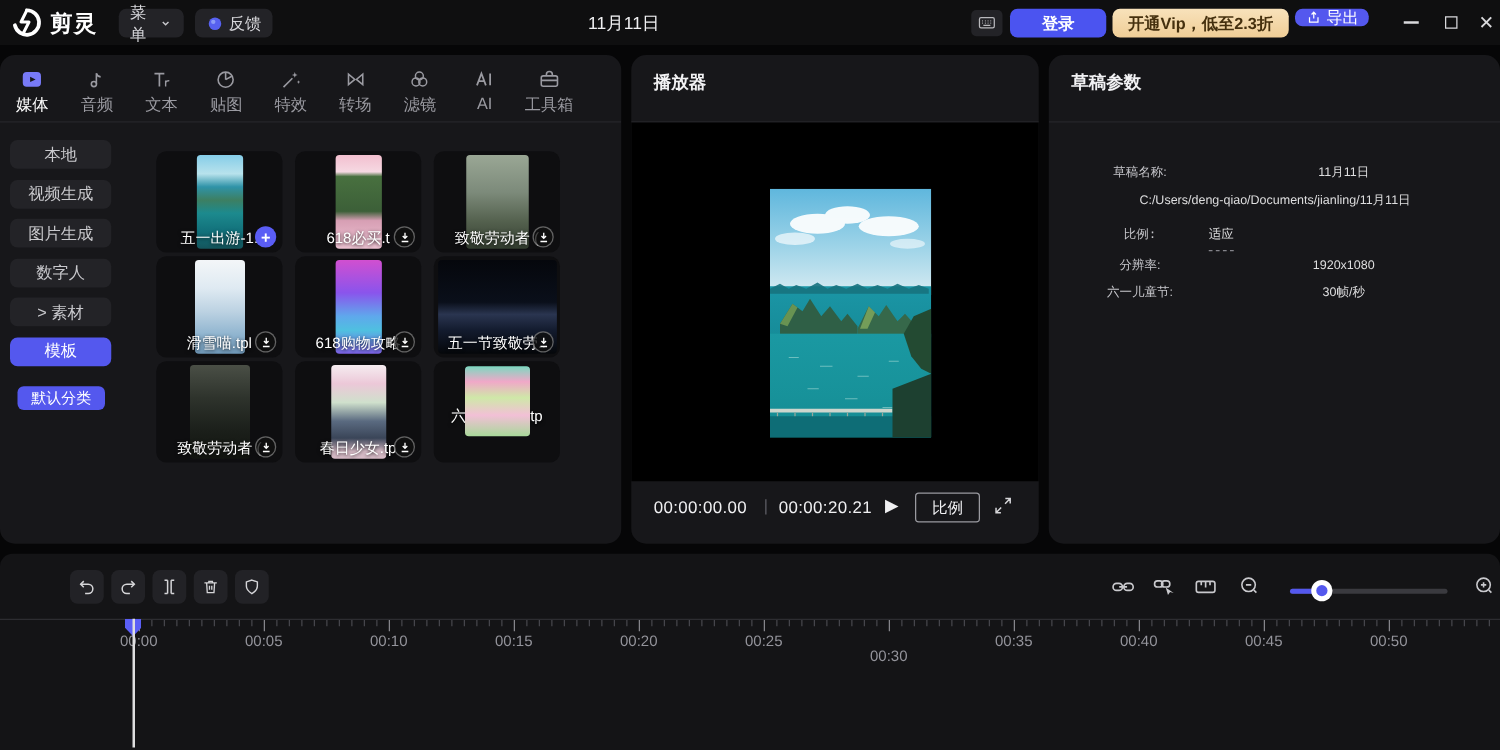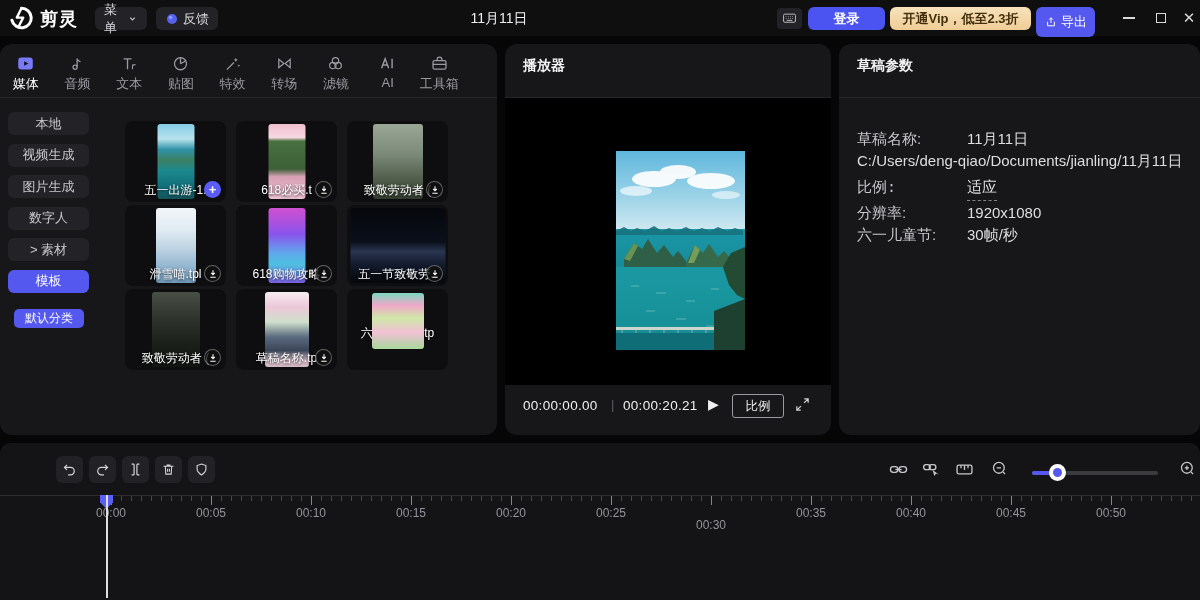--- a/index.html
+++ b/index.html
@@ -16,21 +16,21 @@
     display:flex;align-items:center;justify-content:center;gap:4px;font-size:13px;color:#d6d6da;padding:0 9px;}
   #menu-btn{left:95px;width:52px;}
   #feedback-btn{left:156px;width:62px;}
   #doc-title{position:absolute;left:449px;top:10px;width:100px;text-align:center;font-size:14px;color:#f0f0f2;}
   #kb-btn{position:absolute;left:777px;top:8px;width:25px;height:21px;background:#232327;border-radius:4px;
     display:flex;align-items:center;justify-content:center;}
   #login-btn{position:absolute;left:808px;top:7px;width:77px;height:23px;background:#4b54f0;border-radius:6px;
     color:#fff;font-size:13px;font-weight:bold;}
   #vip-btn{position:absolute;left:890px;top:7px;width:141px;height:23px;border-radius:6px;
     background:linear-gradient(180deg,#f8e2bb,#efcd96);color:#45300e;font-size:13px;font-weight:bold;}
-  #export-btn{position:absolute;left:1036px;top:7px;width:59px;height:30px;background:#5458ee;border-radius:6px;
+  #export-btn{position:absolute;left:1036px;top:7px;width:59px;height:14px;background:#5458ee;border-radius:6px;
     color:#fff;font-size:13px;display:flex;align-items:center;justify-content:center;gap:3px;}
   .win-btn{position:absolute;top:0;width:26px;height:36px;display:flex;align-items:center;justify-content:center;
     color:#d9d9dc;font-size:14px;}
   #min-btn{left:1116px;} #max-btn{left:1148px;} #close-btn{left:1176px;font-size:15px;}
   .mini{width:12px;height:1.5px;background:#d9d9dc;display:block;}
   .maxi{width:10px;height:10px;border:1.5px solid #d9d9dc;display:block;}
 
   
   .panel{position:absolute;background:#17171a;border-radius:12px;overflow:hidden;}
   #left-panel{left:0;top:44px;width:497px;height:391px;}
@@ -85,21 +85,21 @@
   #cur-time,#dur-time{position:absolute;top:354px;font-size:13.5px;color:#f0f0f2;letter-spacing:.3px;}
   #cur-time{left:18px;} #time-sep{position:absolute;left:106px;top:353px;color:#5c5c63;font-size:13px;}
   #dur-time{left:118px;}
   #play-btn{position:absolute;left:203px;top:352px;font-size:14px;color:#f0f0f2;}
   #ratio-btn{position:absolute;left:227px;top:350px;width:52px;height:24px;border:1px solid #9a9aa0;border-radius:3px;
     display:flex;align-items:center;justify-content:center;font-size:12.5px;color:#f0f0f2;}
   #expand-btn{position:absolute;left:289px;top:352px;}
 
   
   #draft-fields{position:absolute;left:18px;top:84px;width:326px;}
-  .dfield{display:flex;line-height:21px;margin-bottom:1px;font-size:15px;}
+  .dfield{display:flex;line-height:21px;margin-bottom:1px;font-size:10px;text-align:center;}
   .dfield.gap-top{margin-top:7px;font-family:Liberation Mono, monospace;}
   .dlabel{width:110px;color:#c6c6cb;flex:none;}
   .dvalue{flex:1;color:#dededf;word-break:break-all;}
   .dvalue.dashed{flex:none;border-bottom:1px dashed #84848a;padding-bottom:1px;}
 
   
   #timeline{position:absolute;left:0;top:443px;width:1200px;height:157px;background:#141416;border-radius:10px 10px 0 0;}
   .tl-btn{position:absolute;top:13px;width:27px;height:27px;background:#222226;border-radius:6px;
     display:flex;align-items:center;justify-content:center;}
   .tl-ic{position:absolute;top:16px;display:flex;align-items:center;justify-content:center;}
@@ -325,21 +325,21 @@
         <div class="thumb th-dark-worker" style="width: 48px; height: 75px; top: 3px;"></div>
         <div class="card-label">致敬劳动者 (</div>
         <div class="badge badge-dl">
           <svg viewBox="0 0 12 12" width="10" height="10" fill="none" stroke="#fff" stroke-width="1.3">
             <path d="M6 1.5v5M3.8 4.6L6 6.8l2.2-2.2M2.8 9.8h6.4"></path>
           </svg>
         </div>
       </div>
       <div class="card">
         <div class="thumb th-spring-girl" style="width: 44px; height: 75px; top: 3px;"></div>
-        <div class="card-label">草稿名称.tp</div>
+        <div class="card-label">春日少女.tp</div>
         <div class="badge badge-dl">
           <svg viewBox="0 0 12 12" width="10" height="10" fill="none" stroke="#fff" stroke-width="1.3">
             <path d="M6 1.5v5M3.8 4.6L6 6.8l2.2-2.2M2.8 9.8h6.4"></path>
           </svg>
         </div>
       </div>
       <div class="card">
         <div class="thumb th-june-kids over" style="width: 52px; height: 56px; top: 4px;"></div>
         <div class="card-label" style="top: 36px; bottom: auto;">六一儿童节.tp</div>
       </div>

